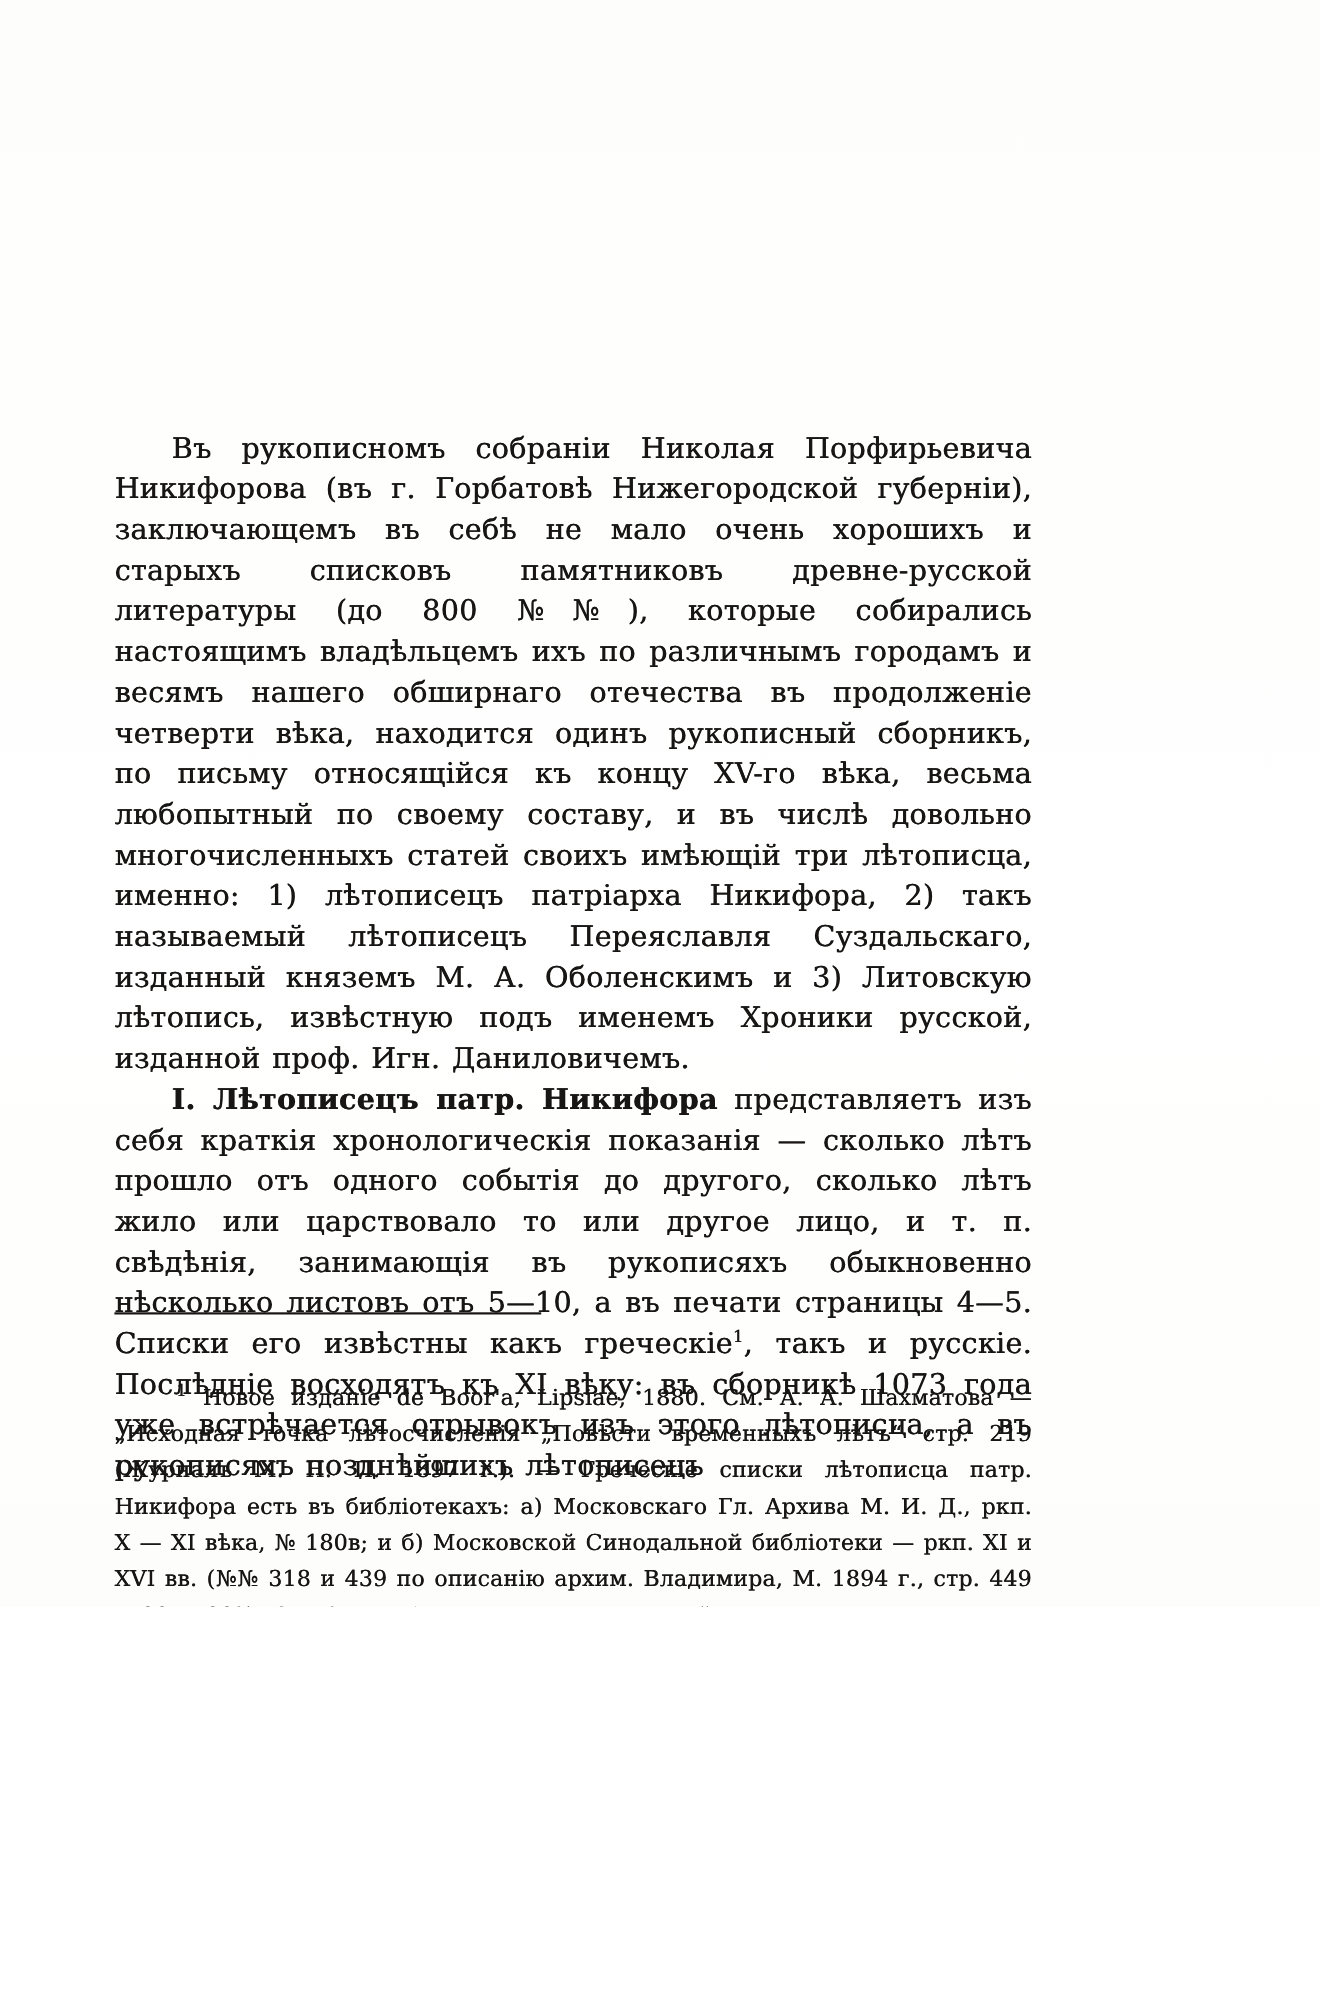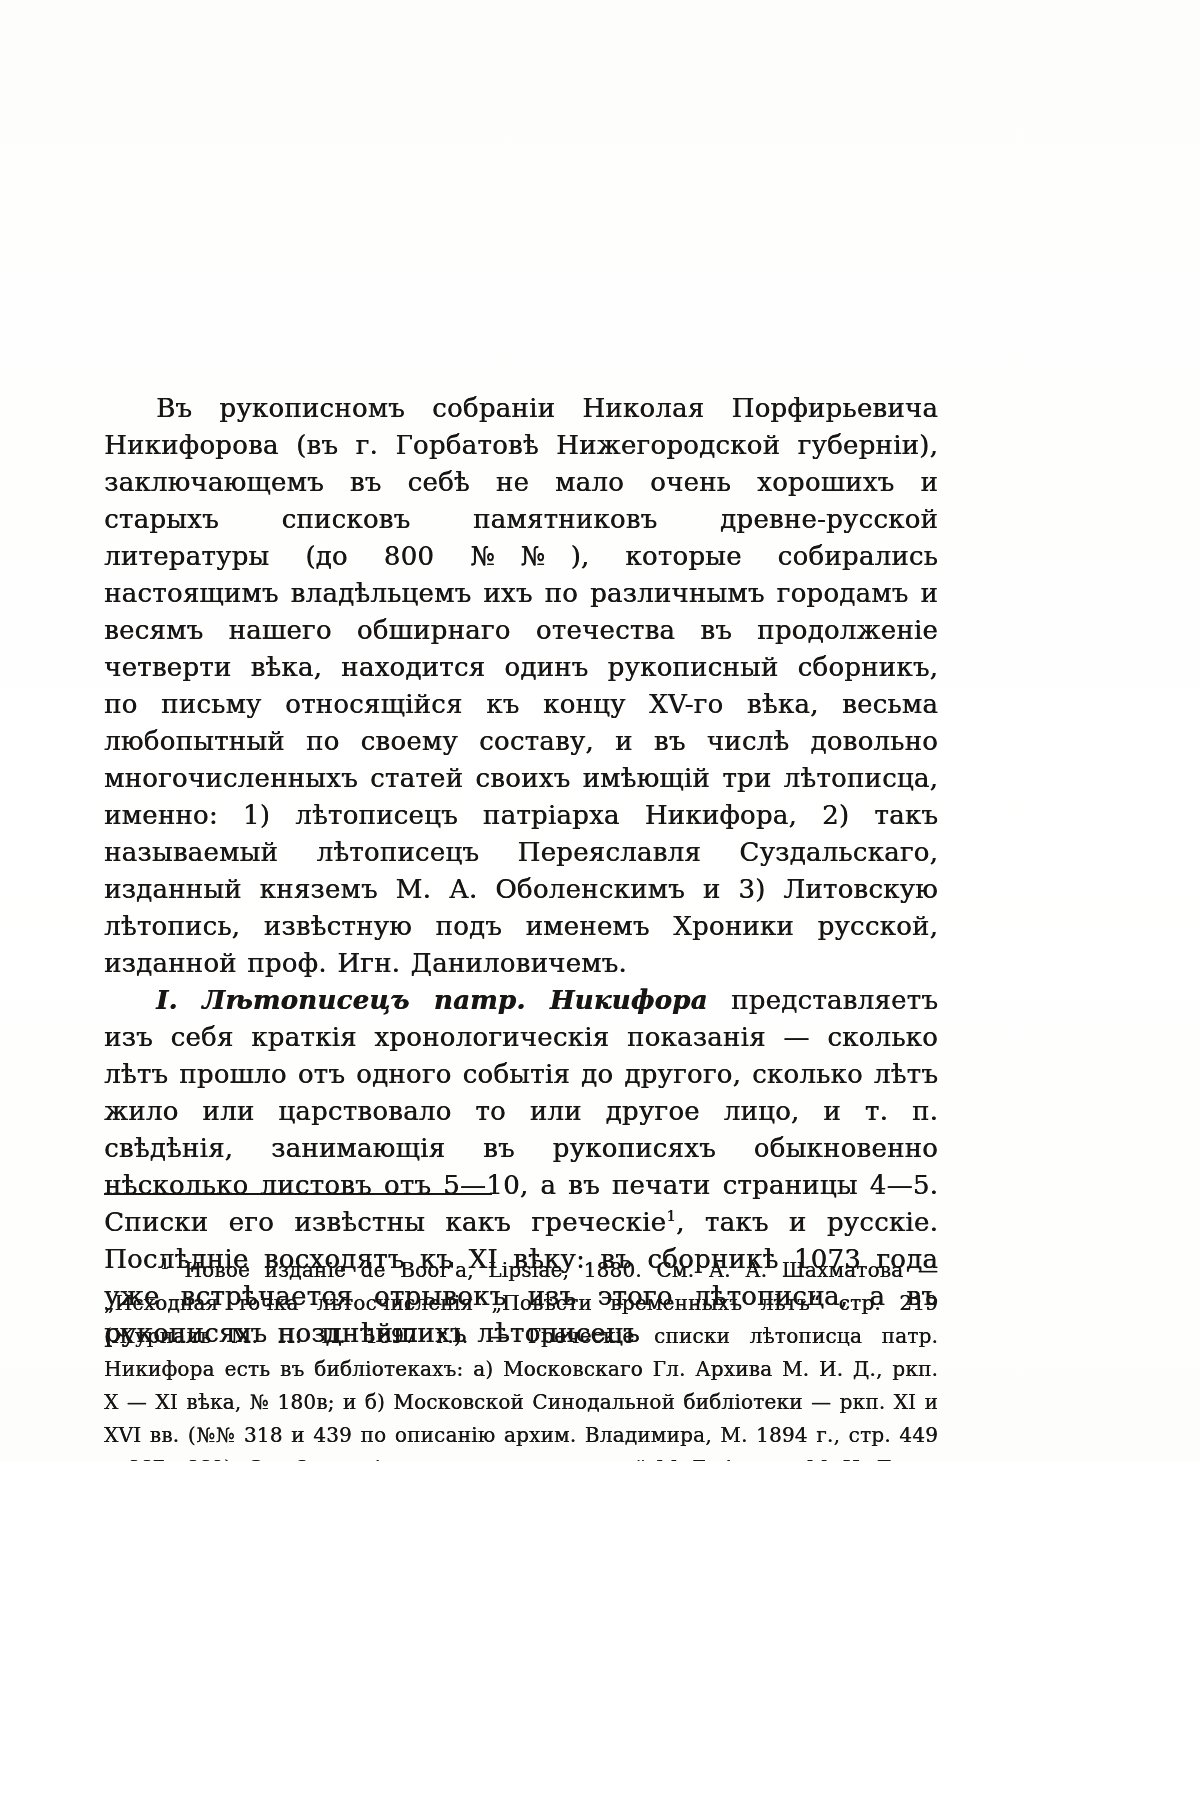--- a/index.html
+++ b/index.html
@@ -28,21 +28,20 @@
     text-align: justify;
     font-size: 26px;
     line-height: 37px;
     text-indent: 52px;
     letter-spacing: 0.25px;
     word-spacing: 2px;
     text-shadow: 0.45px 0 currentColor; 
   }
   .lead-bold {
     font-weight: bold;
-    font-style: italic;
   }
   .fn-ref {
     font-size: 15px;
     line-height: 0;
     vertical-align: super;
   }
   .footnote-rule {
     position: absolute;
     left: 104px;
     top: 1193px;

